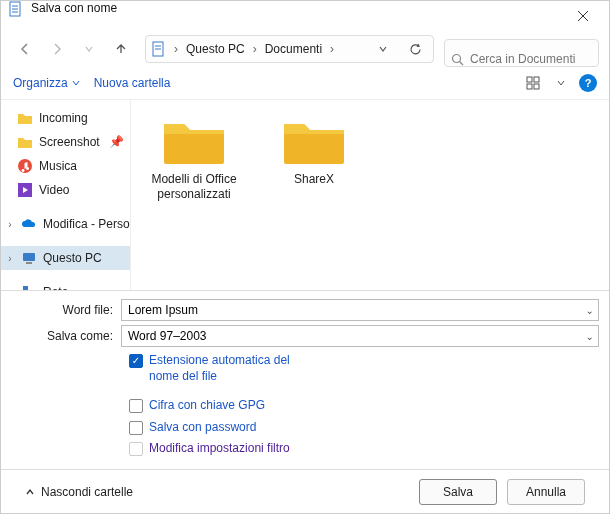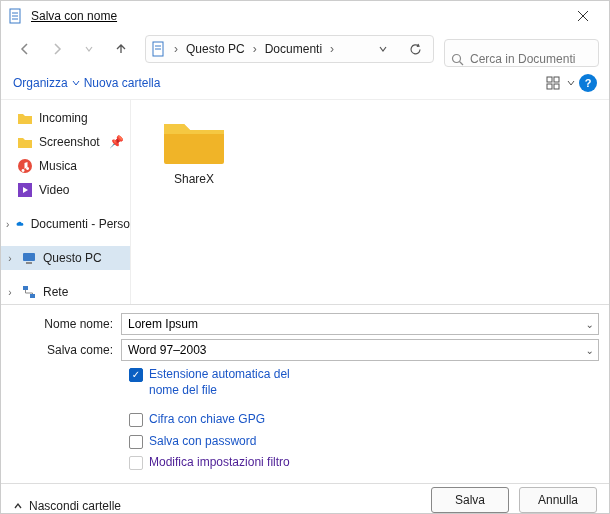--- a/index.html
+++ b/index.html
@@ -1,33 +1,33 @@
 <!DOCTYPE html>
 <html><head>
 <meta charset="utf-8">
 <style>
 *{box-sizing:border-box;margin:0;padding:0;font-family:"Segoe UI",Tahoma,sans-serif;font-size:12px;}
 html,body{width:610px;height:514px;overflow:hidden;}
 .window{width:610px;height:514px;background:#fff;border:1px solid #ccc;display:flex;flex-direction:column;}
-.titlebar{height:30px;display:flex;align-items:center;padding:0 6px;text-decoration:underline;}
+.titlebar{height:30px;display:flex;padding:0 6px;}
 .titlebar .doc-icon{width:16px;height:16px;margin-right:8px;}
 .titlebar .title{flex:1;color:#111;}
 .titlebar .close{width:40px;height:30px;display:flex;align-items:center;justify-content:center;color:#333;}
 .navrow{height:36px;display:flex;align-items:center;padding:0 10px;gap:4px;}
 .navbtn{width:28px;height:28px;display:flex;align-items:center;justify-content:center;color:#555;border-radius:3px;}
 .navbtn.disabled{color:#bbb;}
 .addrbox{flex:1;display:flex;align-items:center;border:1px solid #ddd;border-radius:4px;height:28px;padding:0 4px;margin:0 6px;gap:4px;background:#fdfdfd;}
 .addrbox .doc-icon{width:16px;height:16px;}
 .addrbox .crumb{color:#222;white-space:nowrap;}
 .addrbox .chev{color:#666;padding:0 4px;}
 .addrbox .spacer{flex:1;}
 .searchbox{width:155px;display:flex;align-items:flex-end;border:1px solid #ddd;border-radius:4px;height:28px;padding:0 6px;background:#fdfdfd;gap:6px;margin-top:8px;}
 .searchbox input{border:none;outline:none;flex:1;color:#888;background:transparent;}
 .searchbox .sicon{color:#888;}
-.toolbar{height:32px;display:flex;align-items:center;padding:0 12px;gap:4px;}
+.toolbar{height:32px;display:flex;align-items:center;padding:0 12px;gap:14px;}
 .toolbar .org{color:#1a56c7;display:flex;align-items:center;gap:4px;}
 .toolbar .newf{color:#1a56c7;}
 .toolbar .spacer{flex:1;}
 .toolbar .view{color:#555;display:flex;align-items:center;gap:4px;width:20px;height:20px;justify-content:center;}
 .toolbar .help{width:18px;height:18px;border-radius:50%;background:#0a7bda;color:#fff;display:flex;align-items:center;justify-content:center;font-weight:bold;font-size:11px;}
 .body{flex:1;display:flex;border-top:1px solid #eee;min-height:0;}
 .sidebar{width:130px;border-right:1px solid #eee;padding:6px 0;overflow:hidden;}
 .sbitem{height:24px;display:flex;align-items:center;padding-left:16px;gap:6px;white-space:nowrap;color:#222;}
 .sbitem.sel{background:#d8e6f2;}
 .sbitem .exp{width:10px;color:#666;font-size:10px;text-align:center;margin-left:-12px;}
@@ -43,21 +43,21 @@
 .row .rinput{flex:1;border:1px solid #bbb;height:22px;padding:0 6px;display:flex;align-items:center;background:#fff;position:relative;}
 .row .rinput .dd{position:absolute;right:4px;color:#555;font-size:10px;}
 .opts{padding-left:118px;margin-top:6px;}
 .opt{display:flex;align-items:flex-start;gap:6px;margin-bottom:6px;color:#1a56c7;}
 .opt.disabled{color:#4c1d95;}
 .opt .cb{width:14px;height:14px;border:1px solid #888;border-radius:2px;margin-top:1px;display:flex;align-items:center;justify-content:center;flex-shrink:0;}
 .opt .cb.checked{background:#0a5fc2;border-color:#0a5fc2;}
 .opt .cb.checked::after{content:"✓";color:#fff;font-size:10px;line-height:1;}
 .opt .cb.dis{border-color:#ccc;}
 .opt .olabel{max-width:150px;line-height:1.3;}
-.footer{height:30px;border-top:1px solid #ddd;display:flex;align-items:flex-end;padding:0 12px;gap:10px;}
+.footer{height:44px;border-top:1px solid #ddd;display:flex;align-items:center;padding:0 24px;gap:10px;}
 .footer .hide{display:flex;align-items:center;gap:6px;color:#222;}
 .footer .spacer{flex:1;}
 .footer .btn{min-width:78px;height:26px;border:1px solid #bbb;border-radius:3px;background:#fafafa;display:flex;align-items:center;justify-content:center;color:#222;}
 .footer .btn.primary{border-color:#888;}
 svg{display:block;}
 </style>
 </head>
 <body>
 
 <div class="window">
@@ -201,21 +201,21 @@
         <span>Video</span>
       </div>
       <div class="sbgap"></div>
       <div class="sbitem">
         <span class="exp">›</span>
         <span class="ficon">
             <svg viewBox="0 0 16 16">
               <path d="M4 11 a3 3 0 0 1 0-6 a4 4 0 0 1 7 1 a2.5 2.5 0 0 1 1 5 z" fill="#0a7bda"></path>
             </svg>
           </span>
-        <span>Documenti - Perso</span>
+        <span>Modifica - Perso</span>
       </div>
       <div class="sbgap"></div>
       <div class="sbitem sel">
         <span class="exp">›</span>
         <span class="ficon">
             <svg viewBox="0 0 16 16">
               <rect x="2" y="3" width="12" height="8" fill="#3a7bc8" rx="1"></rect>
               <rect x="5" y="12" width="6" height="2" fill="#888"></rect>
             </svg>
           </span>
@@ -236,28 +236,37 @@
     </div>
 
     <div class="content">
       <div class="folder">
         <span class="ficon">
           <svg viewBox="0 0 64 52">
               <path d="M2 10 h20 l6 6 h34 v32 a2 2 0 0 1 -2 2 h-56 a2 2 0 0 1 -2 -2 z" fill="#f0b428"></path>
               <path d="M2 10 h20 l6 6 h34 v4 h-60 z" fill="#f5c842"></path>
             </svg>
         </span>
+        <span class="lbl">Modelli di Office personalizzati</span>
+      </div>
+      <div class="folder">
+        <span class="ficon">
+          <svg viewBox="0 0 64 52">
+              <path d="M2 10 h20 l6 6 h34 v32 a2 2 0 0 1 -2 2 h-56 a2 2 0 0 1 -2 -2 z" fill="#f0b428"></path>
+              <path d="M2 10 h20 l6 6 h34 v4 h-60 z" fill="#f5c842"></path>
+            </svg>
+        </span>
         <span class="lbl">ShareX</span>
       </div>
     </div>
   </div>
 
   <div class="bottom">
     <div class="row">
-      <div class="rlabel">Nome nome:</div>
+      <div class="rlabel">Word file:</div>
       <div class="rinput">
         <span>Lorem Ipsum</span>
         <span class="dd">⌄</span>
       </div>
     </div>
     <div class="row">
       <div class="rlabel">Salva come:</div>
       <div class="rinput">
         <span>Word 97–2003</span>
         <span class="dd">⌄</span>

